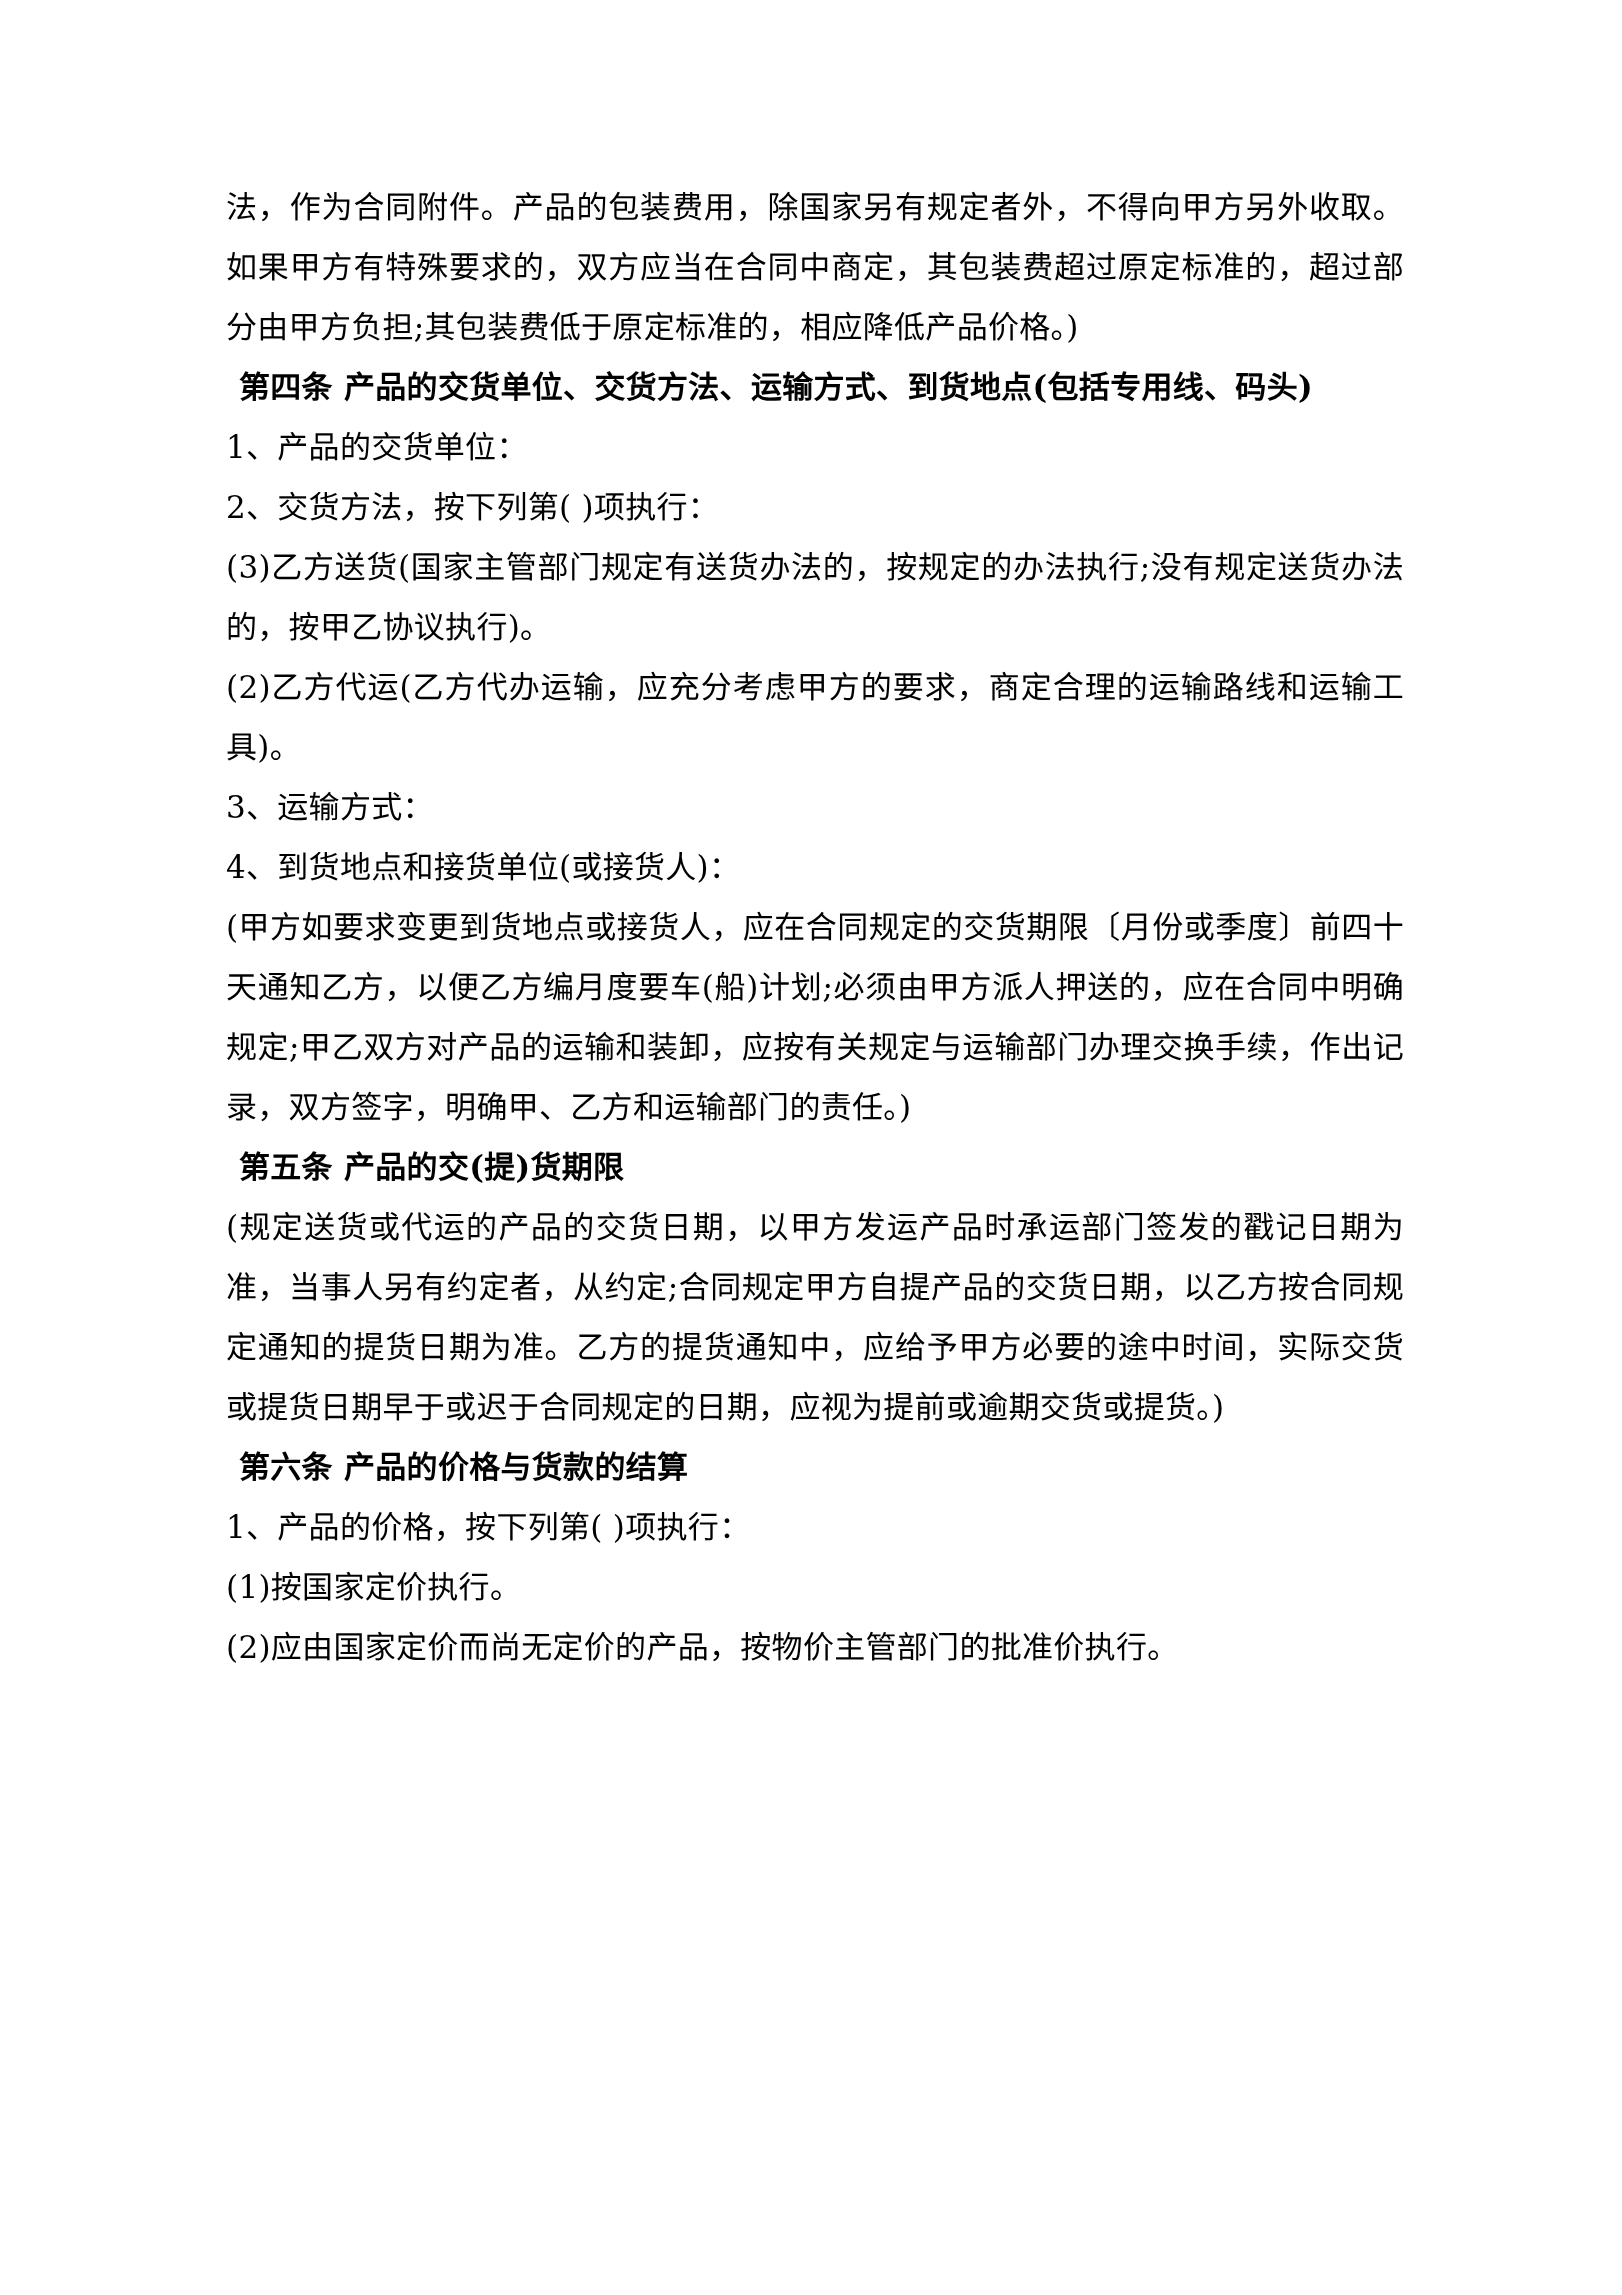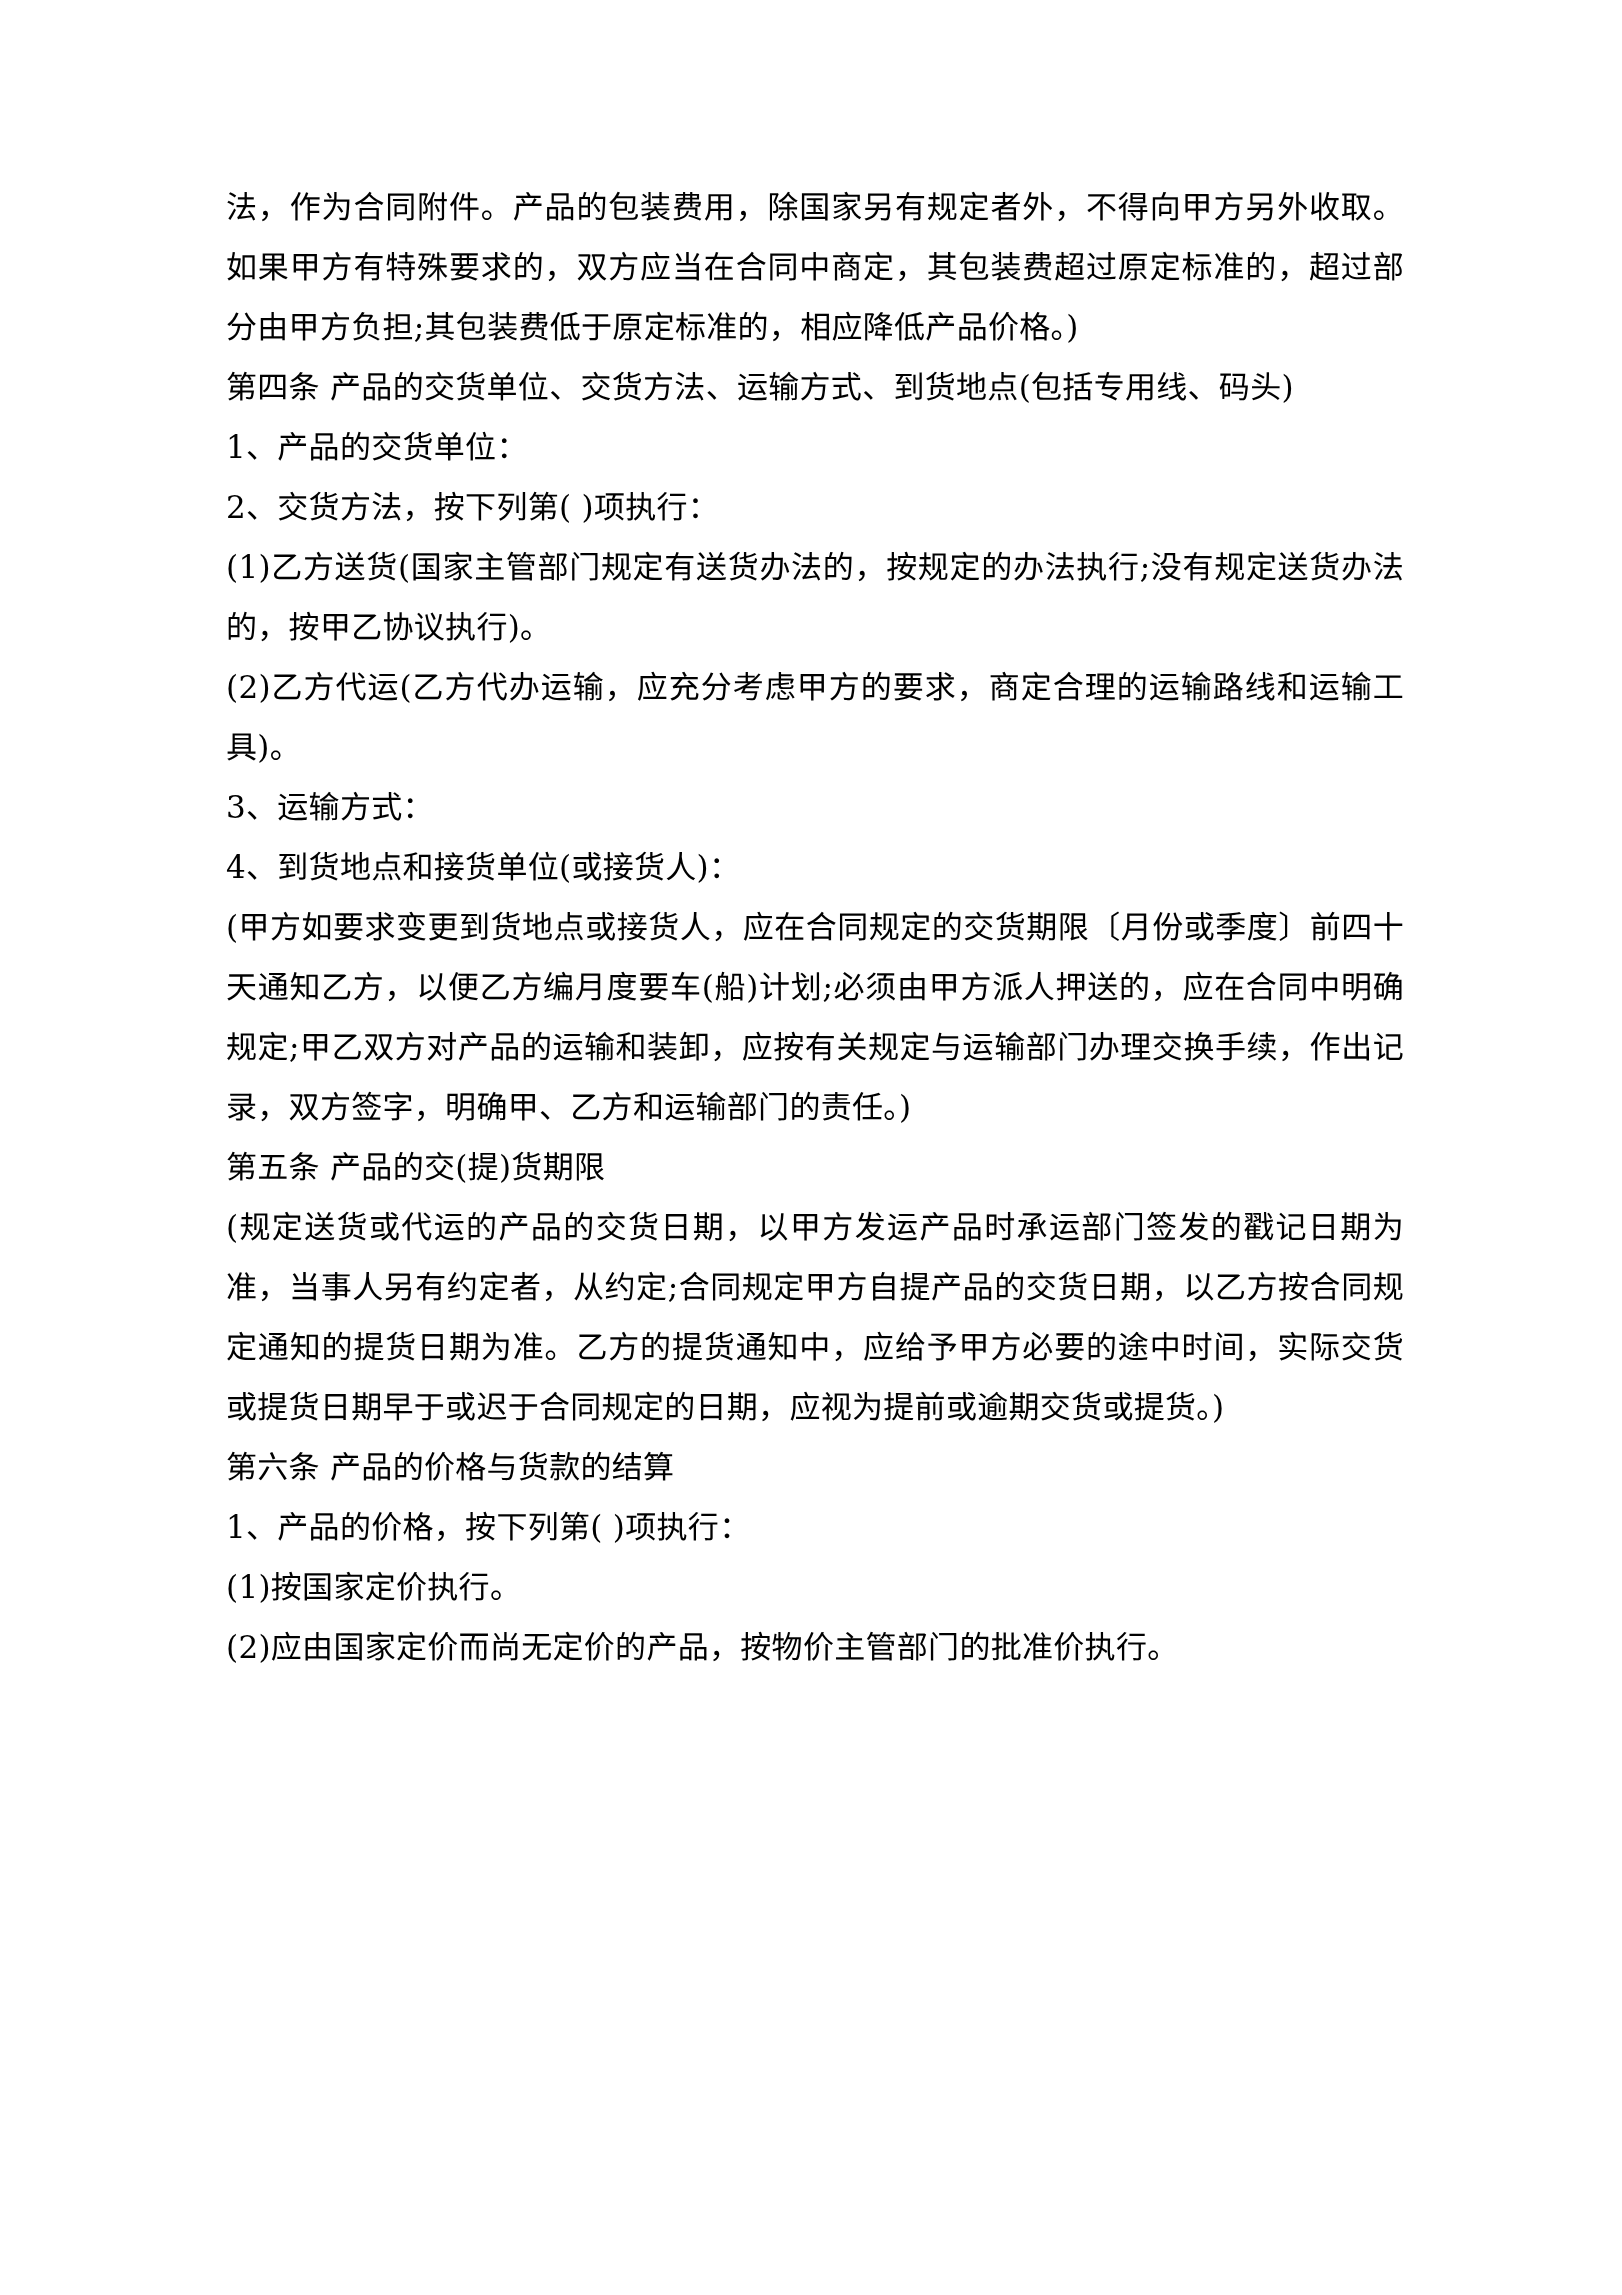--- a/index.html
+++ b/index.html
@@ -29,33 +29,34 @@
   .para {
     font-size: 31px;
     line-height: 60px;
     letter-spacing: 0.3px;
     text-align: justify;
     text-justify: inter-ideograph;
     margin: 0;
     white-space: normal;
   }
   .para.heading {
-    font-weight: normal;
+    font-weight: bold;
+    margin-left: 13px;
   }
 </style>
 </head>
 <body>
 
 <div class="page">
   <div class="doc-body">
     <p class="para">法，作为合同附件。产品的包装费用，除国家另有规定者外，不得向甲方另外收取。如果甲方有特殊要求的，双方应当在合同中商定，其包装费超过原定标准的，超过部分由甲方负担;其包装费低于原定标准的，相应降低产品价格。)</p>
     <p class="para heading">第四条  产品的交货单位、交货方法、运输方式、到货地点(包括专用线、码头)</p>
     <p class="para">1、产品的交货单位：</p>
     <p class="para">2、交货方法，按下列第( )项执行：</p>
-    <p class="para">(1)乙方送货(国家主管部门规定有送货办法的，按规定的办法执行;没有规定送货办法的，按甲乙协议执行)。</p>
+    <p class="para">(3)乙方送货(国家主管部门规定有送货办法的，按规定的办法执行;没有规定送货办法的，按甲乙协议执行)。</p>
     <p class="para">(2)乙方代运(乙方代办运输，应充分考虑甲方的要求，商定合理的运输路线和运输工具)。</p>
     <p class="para">3、运输方式：</p>
     <p class="para">4、到货地点和接货单位(或接货人)：</p>
     <p class="para">(甲方如要求变更到货地点或接货人，应在合同规定的交货期限〔月份或季度〕前四十天通知乙方，以便乙方编月度要车(船)计划;必须由甲方派人押送的，应在合同中明确规定;甲乙双方对产品的运输和装卸，应按有关规定与运输部门办理交换手续，作出记录，双方签字，明确甲、乙方和运输部门的责任。)</p>
     <p class="para heading">第五条  产品的交(提)货期限</p>
     <p class="para">(规定送货或代运的产品的交货日期，以甲方发运产品时承运部门签发的戳记日期为准，当事人另有约定者，从约定;合同规定甲方自提产品的交货日期，以乙方按合同规定通知的提货日期为准。乙方的提货通知中，应给予甲方必要的途中时间，实际交货或提货日期早于或迟于合同规定的日期，应视为提前或逾期交货或提货。)</p>
     <p class="para heading">第六条  产品的价格与货款的结算</p>
     <p class="para">1、产品的价格，按下列第( )项执行：</p>
     <p class="para">(1)按国家定价执行。</p>
     <p class="para">(2)应由国家定价而尚无定价的产品，按物价主管部门的批准价执行。</p>

